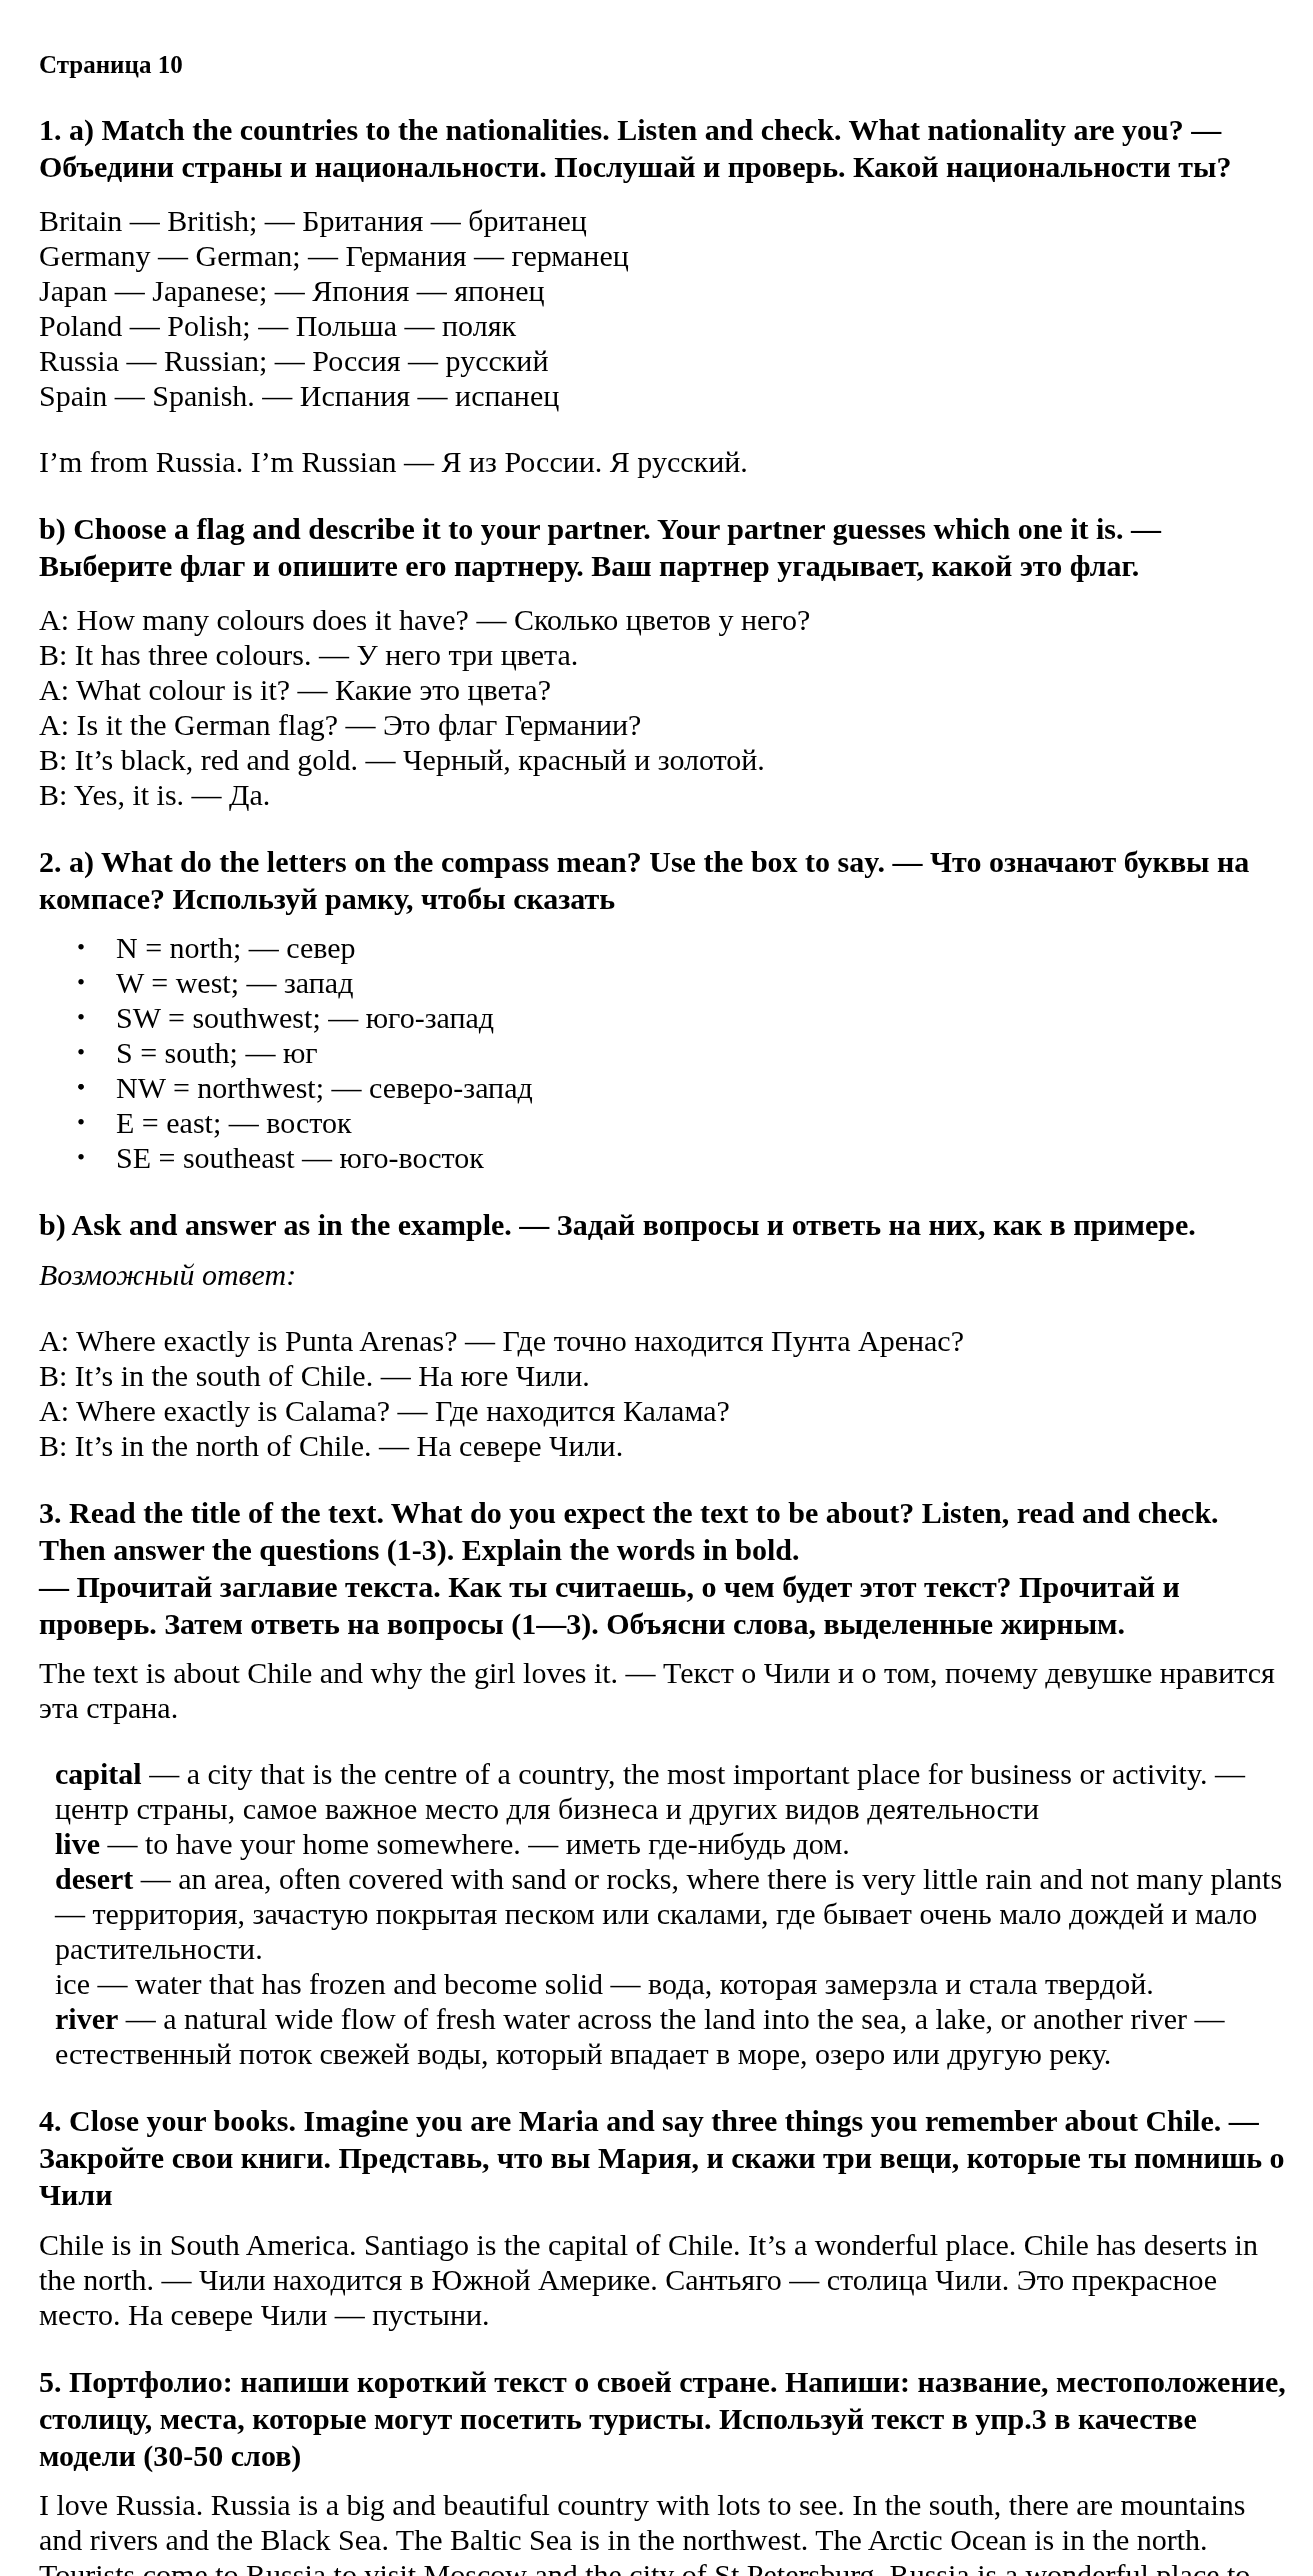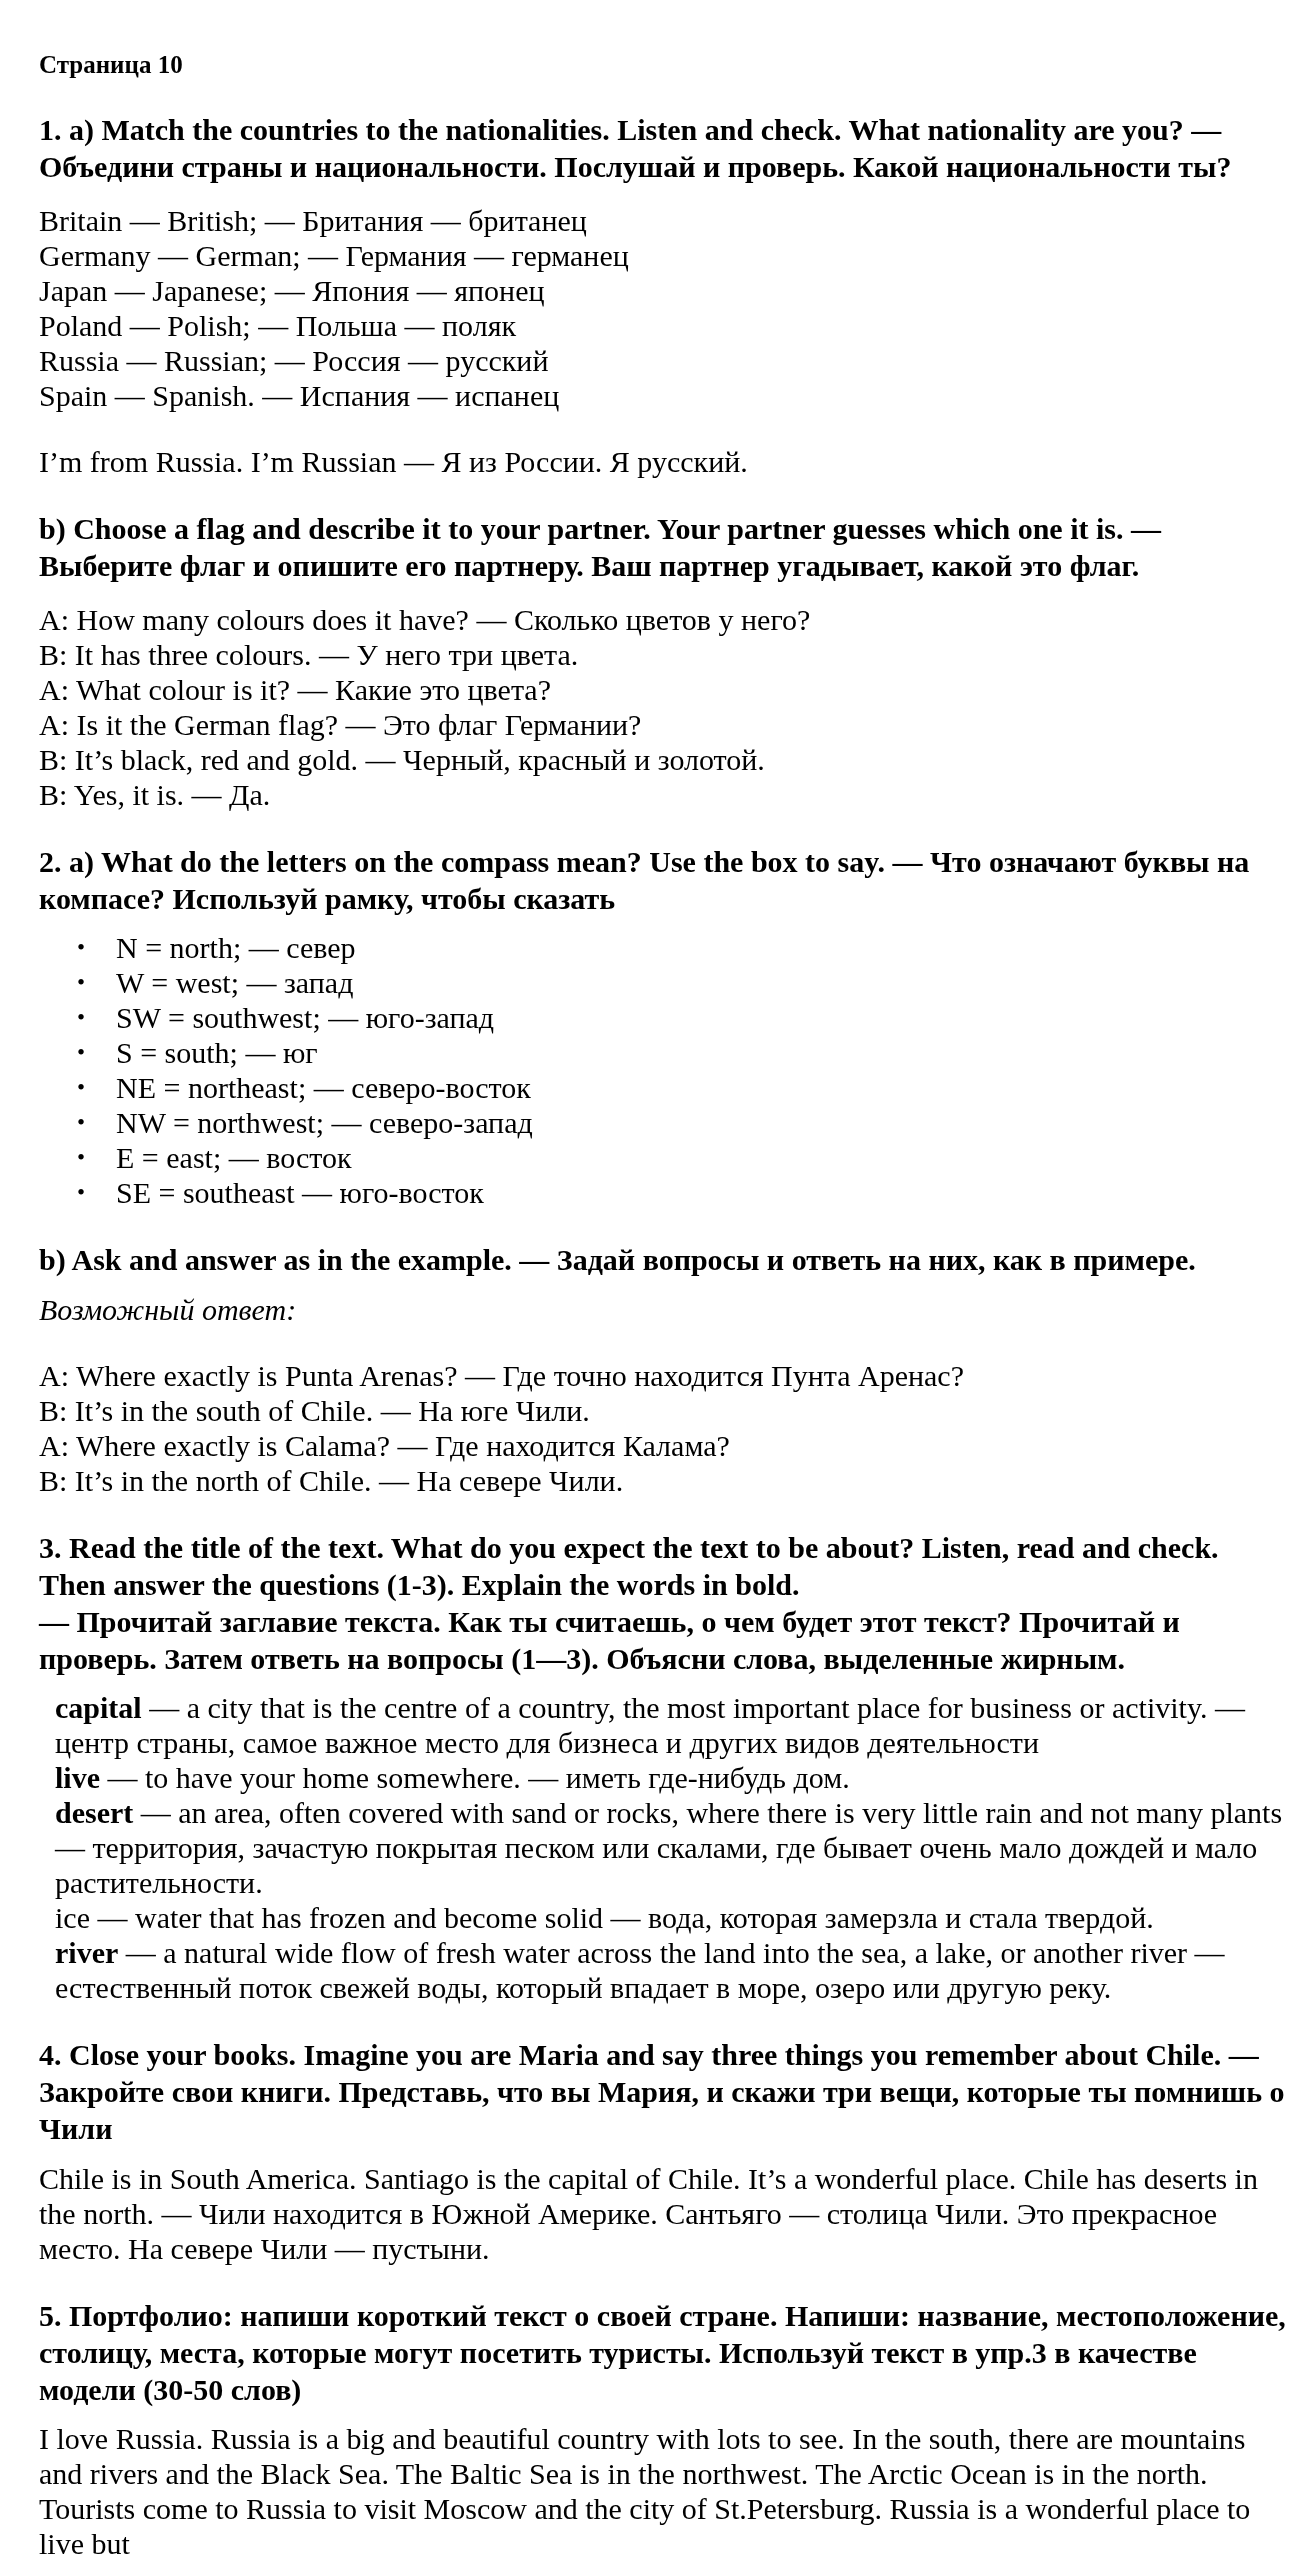--- a/index.html
+++ b/index.html
@@ -95,41 +95,42 @@
     </div>
   </section>
 
   <section>
     <p class="heading">2. a) What do the letters on the compass mean? Use the box to say. — Что означают буквы на компасе? Используй рамку, чтобы сказать</p>
     <ul class="bullets">
       <li><span class="bullet">•</span><span>N = north; — север</span></li>
       <li><span class="bullet">•</span><span>W = west; — запад</span></li>
       <li><span class="bullet">•</span><span>SW = southwest; — юго-запад</span></li>
       <li><span class="bullet">•</span><span>S = south; — юг</span></li>
-      <li><span class="bullet">•</span><span>NE = northeast; — северо-восток</span></li>
+      <li><span class="bullet">•</span></li>
       <li><span class="bullet">•</span><span>NW = northwest; — северо-запад</span></li>
       <li><span class="bullet">•</span><span>E = east; — восток</span></li>
       <li><span class="bullet">•</span><span>SE = southeast — юго-восток</span></li>
     </ul>
 
     <p class="heading">b) Ask and answer as in the example. — Задай вопросы и ответь на них, как в примере.</p>
     <p class="para italic">Возможный ответ:</p>
     <div class="lines">
       <span class="line">A: Where exactly is Punta Arenas? — Где точно находится Пунта Аренас?</span>
       <span class="line">B: It’s in the south of Chile. — На юге Чили.</span>
       <span class="line">A: Where exactly is Calama? — Где находится Калама?</span>
       <span class="line">B: It’s in the north of Chile. — На севере Чили.</span>
     </div>
   </section>
 
   <section>
     <p class="heading">
       <span>3. Read the title of the text. What do you expect the text to be about? Listen, read and check. Then answer the questions (1-3). Explain the words in bold.</span><br>
       <span>— Прочитай заглавие текста. Как ты считаешь, о чем будет этот текст? Прочитай и проверь. Затем ответь на вопросы (1—3). Объясни слова, выделенные жирным.</span>
     </p>
+    <p class="para">The text is about Chile and why the girl loves it. — Текст о Чили и о том, почему девушке нравится эта страна.</p>
     <div class="gloss">
       <span class="entry"><span class="term-bold">capital</span><span> — a city that is the centre of a country, the most important place for business or activity. — центр страны, самое важное место для бизнеса и других видов деятельности</span></span>
       <span class="entry"><span class="term-bold">live</span><span> — to have your home somewhere. — иметь где-нибудь дом.</span></span>
       <span class="entry"><span class="term-bold">desert</span><span> — an area, often covered with sand or rocks, where there is very little rain and not many plants — территория, зачастую покрытая песком или скалами, где бывает очень мало дождей и мало растительности.</span></span>
       <span class="entry"><span>ice</span><span> —  water that has frozen and become solid — вода, которая замерзла и стала твердой.</span></span>
       <span class="entry"><span class="term-bold">river</span><span> — a natural wide flow of fresh water across the land into the sea, a lake, or another river — естественный поток свежей воды, который впадает в море, озеро или другую реку.</span></span>
     </div>
   </section>
 
   <section>

